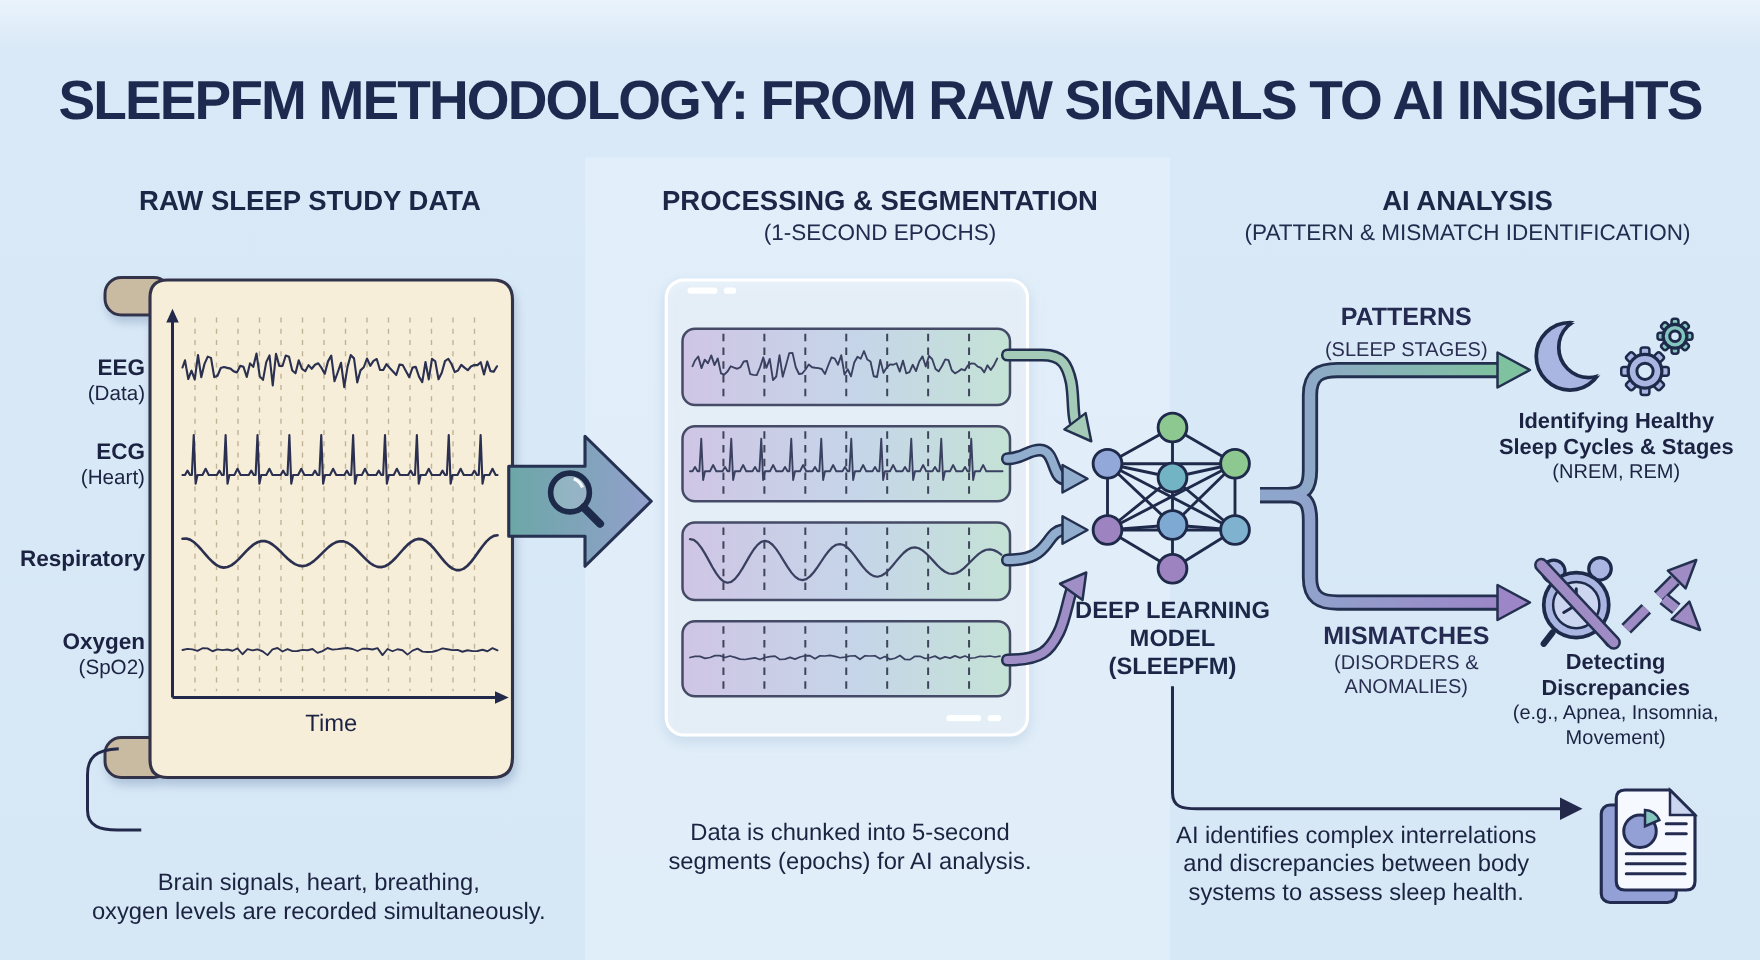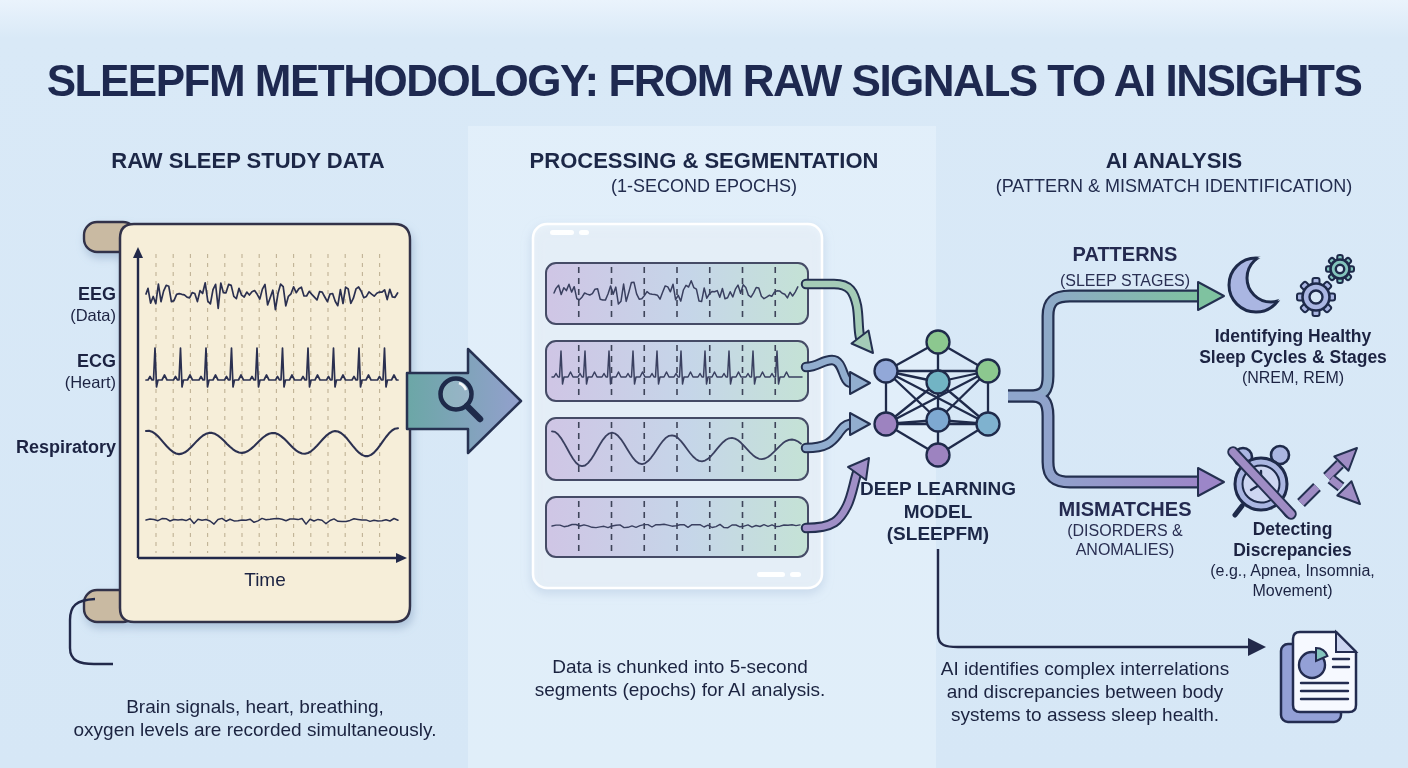--- a/index.html
+++ b/index.html
@@ -316,20 +316,24 @@
   <div class="sig-label">EEG</div>
   <div class="sig-sub">(Data)</div>
 </div>
 <div class="txt right" style="left:0;top:351px;width:116px;">
   <div class="sig-label">ECG</div>
   <div class="sig-sub">(Heart)</div>
 </div>
 <div class="txt right" style="left:0;top:437px;width:116px;">
   <div class="sig-label">Respiratory</div>
 </div>
+<div class="txt right" style="left:0;top:503px;width:116px;">
+  <div class="sig-label">Oxygen</div>
+  <div class="sig-sub">(SpO2)</div>
+</div>
 
 <div class="txt axis-label center" style="left:180px;top:569px;width:170px;">Time</div>
 
 <div class="txt caption center" style="left:40px;top:655px;width:430px;margin-top:40px;">
   <div>Brain signals, heart, breathing,</div>
   <div>oxygen levels are recorded simultaneously.</div>
 </div>
 
 <div class="txt caption center" style="left:470px;top:655px;width:420px;">
   <div>Data is chunked into 5-second</div>

